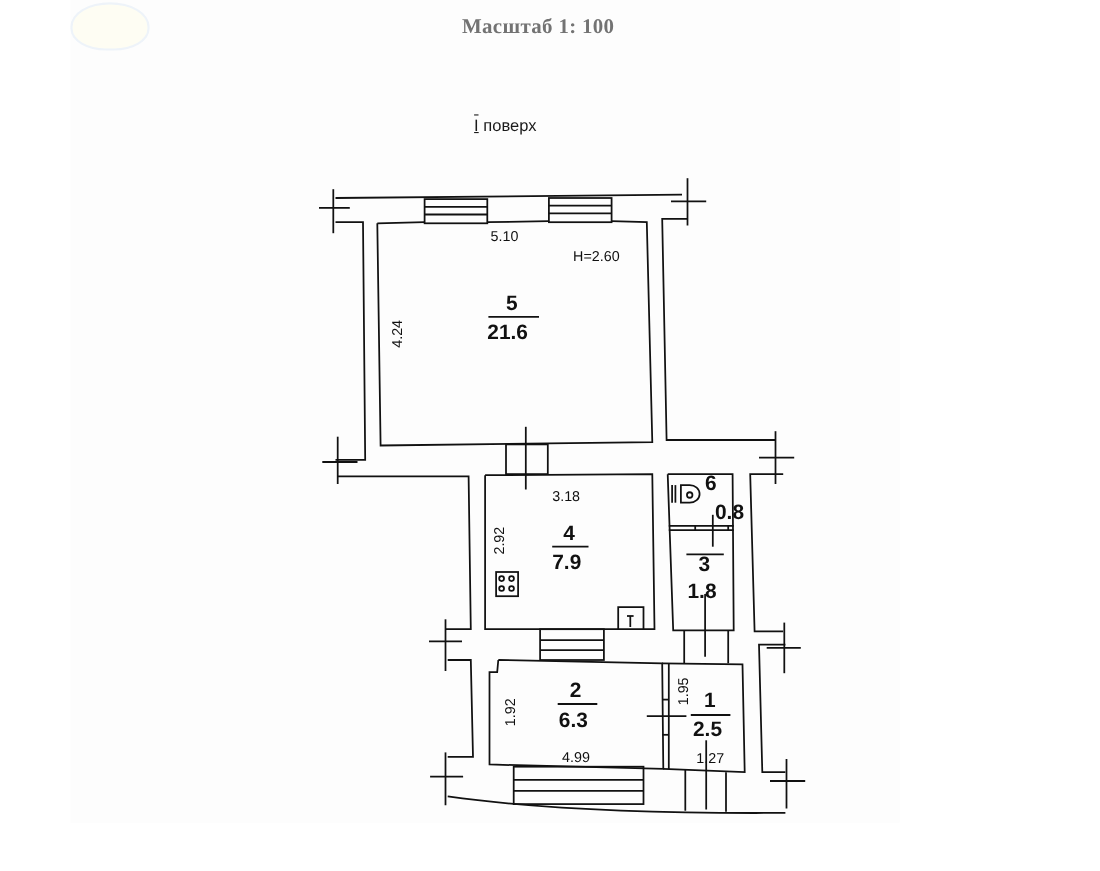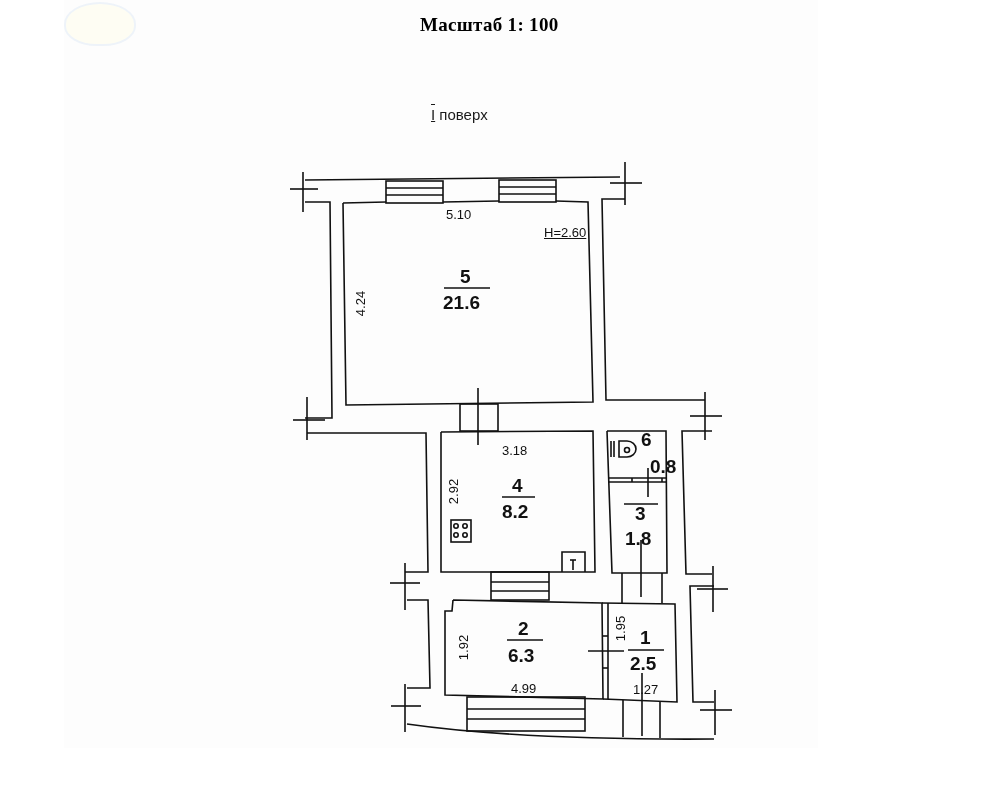--- a/index.html
+++ b/index.html
@@ -1,19 +1,19 @@
 <!DOCTYPE html>
 <html><head>
 <meta charset="utf-8">
 <style>
   html, body { margin:0; padding:0; background:#ffffff; }
   body { width:1000px; height:792px; position:relative; overflow:hidden; font-family:"Liberation Sans", sans-serif; }
   .paper { position:absolute; left:64px; top:0; width:754px; height:748px; background:#fdfdfd; }
   .stamp { position:absolute; left:64px; top:2px; width:68px; height:40px; border-radius:50% 50% 45% 45%; border:2px solid #e8f0f8; background:#fffef0; opacity:0.7; }
-  .title { position:absolute; left:420px; top:14px; font-family:"Liberation Serif", serif; font-weight:bold; font-size:19px; color:#000000; letter-spacing:0.3px; }
+  .title { position:absolute; left:420px; top:14px; font-family:"Liberation Serif", serif; font-weight:bold; font-size:19px; color:#737373; letter-spacing:0.3px; }
   .floor { position:absolute; left:431px; top:106px; font-family:"Liberation Sans", sans-serif; font-weight:normal; font-size:15px; color:#1a1a1a; }
   .floor .num { text-decoration:underline; text-decoration-thickness:1px; display:inline-block; position:relative; }
   .floor .num::before { content:""; position:absolute; left:0; right:0; top:-2px; border-top:1px solid #1a1a1a; }
   svg.plan { position:absolute; left:0; top:0; }
   .lbl { position:absolute; font-family:"Liberation Sans", sans-serif; color:#111; }
   .dim { font-size:13px; }
   .rnum { font-size:19px; font-weight:bold; }
   .rarea { font-size:19px; font-weight:bold; }
   .vert { transform:rotate(-90deg); transform-origin:center center; }
 </style>
@@ -129,29 +129,29 @@
   <g stroke="#111" stroke-width="1.6">
     <line x1="444" y1="288" x2="490" y2="288"></line>
     <line x1="502" y1="497" x2="535" y2="497"></line>
     <line x1="624" y1="504" x2="658" y2="504"></line>
     <line x1="507" y1="640" x2="543" y2="640"></line>
     <line x1="628" y1="650" x2="664" y2="650"></line>
   </g>
 </svg>
 
 <div class="lbl dim" style="left:446px;top:207px;">5.10</div>
-<div class="lbl dim" style="left:544px;top:225px;text-decoration:underline;">H=2.60</div>
+<div class="lbl dim" style="left:521px;top:225px;">H=2.60</div>
 <div class="lbl dim vert" style="left:348px;top:296px;">4.24</div>
 <div class="lbl rnum" style="left:460px;top:266px;">5</div>
 <div class="lbl rarea" style="left:443px;top:292px;">21.6</div>
 
 <div class="lbl dim" style="left:502px;top:443px;">3.18</div>
 <div class="lbl dim vert" style="left:441px;top:484px;">2.92</div>
 <div class="lbl rnum" style="left:512px;top:475px;">4</div>
-<div class="lbl rarea" style="left:502px;top:501px;">8.2</div>
+<div class="lbl rarea" style="left:502px;top:501px;">7.9</div>
 
 <div class="lbl rnum" style="left:641px;top:429px;">6</div>
 <div class="lbl rarea" style="left:630px;top:456px;margin-left:20px;">0.8</div>
 
 <div class="lbl rnum" style="left:635px;top:503px;">3</div>
 <div class="lbl rarea" style="left:625px;top:509px;"><span style="position:relative;top:19px;">1.8</span></div>
 
 <div class="lbl dim vert" style="left:451px;top:640px;">1.92</div>
 <div class="lbl rnum" style="left:518px;top:618px;">2</div>
 <div class="lbl rarea" style="left:508px;top:645px;">6.3</div>

